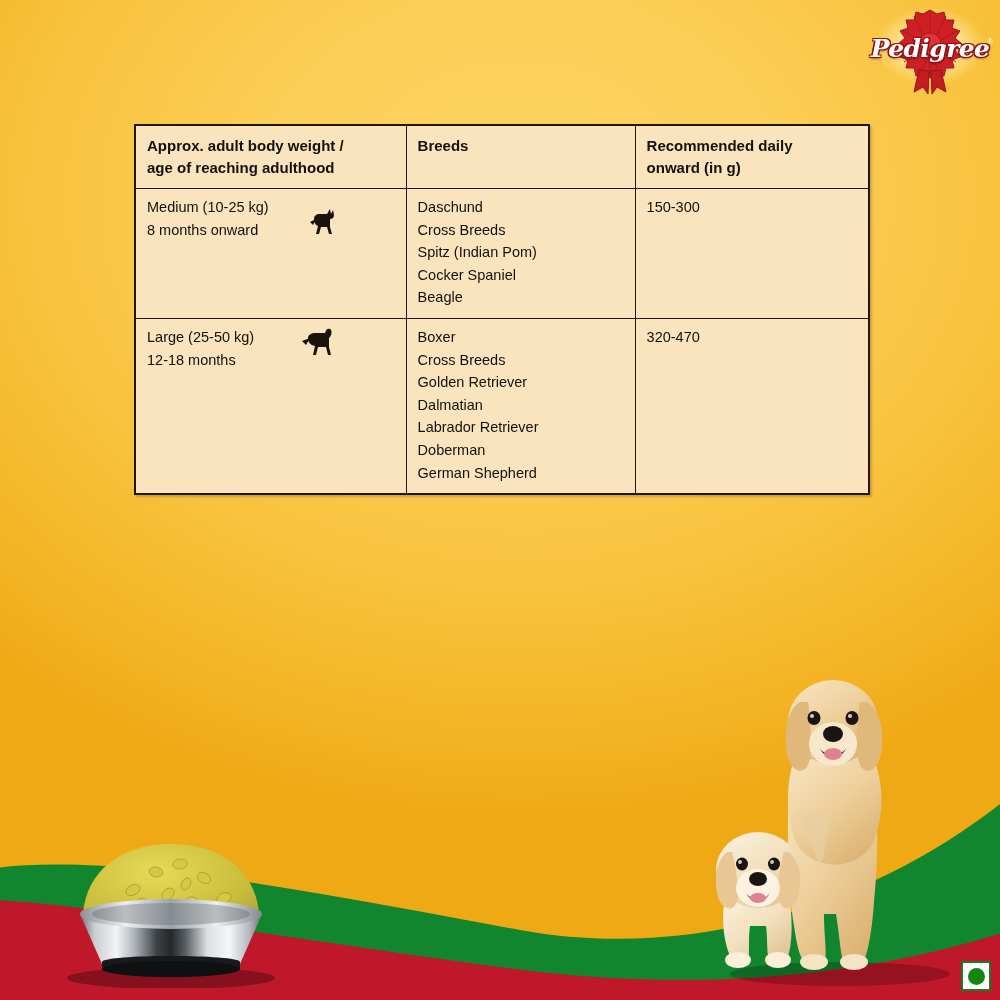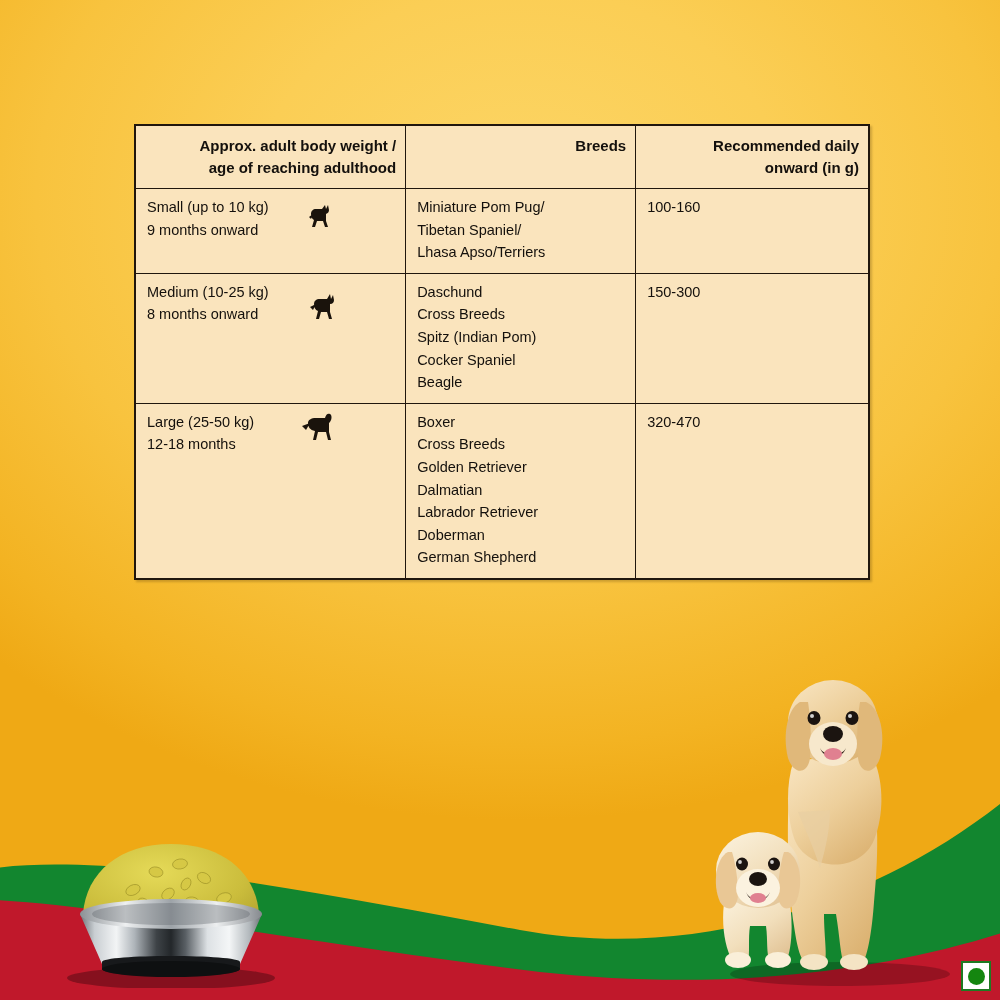--- a/index.html
+++ b/index.html
@@ -47,21 +47,21 @@
     position:absolute;left:134px;top:124px;width:736px;
     border:2px solid #20160D;border-collapse:collapse;background:#FAE4BD;
     box-shadow:2px 2px 2px rgba(80,50,10,.25);
   }
   .table td{
     border:1.5px solid #20160D;background:#FAE4BD;
     vertical-align:top;padding:7px 9px 9px 11px;
     font-family:"Liberation Sans", sans-serif;
     font-size:14.5px;line-height:22.6px;color:#14100C;
   }
-  .table tr.head td{font-weight:bold;font-size:15px;line-height:22px;padding-top:9px;text-align:right;}
+  .table tr.head td{font-weight:bold;font-size:15px;line-height:22px;padding-top:9px;}
   .c1{width:266px;}
   .c2{width:235px;}
   .c3{width:233px;}
   .cellline{display:block;white-space:nowrap;}
   .sizecell{position:relative;}
   .dogicon{position:absolute;}
   .breedlist span{display:block;white-space:nowrap;}
 
   
   .badge{position:absolute;left:388px;top:812px;width:226px;height:158px;}
@@ -205,53 +205,65 @@
         <ellipse cx="88" cy="298" rx="13" ry="8" fill="#FAEFD9"></ellipse>
       </g>
     </svg>
   </div>
 
 
   <div class="vegmark">
       <i></i>
     </div>
 
+  <div class="logo-wrap">
+    <div class="logo-glow"></div>
+    <svg class="logo-svg" width="136" height="96" viewBox="0 0 136 96" xmlns="http://www.w3.org/2000/svg">
+      <g transform="translate(68,44)">
+        <g fill="#CE1F25" stroke="#9E161B" stroke-width="1">
+          <g>
+            <path d="M0,-34 L7,-30 L14,-32 L16,-24 L24,-24 L22,-16 L30,-13 L25,-6 L32,0 L25,6 L30,13 L22,16 L24,24 L16,24 L14,32 L7,30 L0,34 L-7,30 L-14,32 L-16,24 L-24,24 L-22,16 L-30,13 L-25,6 L-32,0 L-25,-6 L-30,-13 L-22,-16 L-24,-24 L-16,-24 L-14,-32 L-7,-30 Z"></path>
+          </g>
+          <g stroke="#B01A20" stroke-width="1.1" fill="none" opacity=".85">
+            <path d="M0,-32 L0,32"></path>
+              <path d="M-16,-28 L10,30"></path>
+              <path d="M16,-28 L-10,30"></path>
+            <path d="M-28,-14 L26,18"></path>
+              <path d="M28,-14 L-26,18"></path>
+              <path d="M-31,2 L31,2"></path>
+          </g>
+          <circle cx="0" cy="0" r="11" fill="#E23239" stroke="#A51A20"></circle>
+        </g>
+        <g fill="#C31D23" stroke="#941519" stroke-width="1">
+          <path d="M-11,26 L-16,48 L-7,43 L-2,50 L-1,27 Z"></path>
+          <path d="M11,26 L16,48 L7,43 L2,50 L1,27 Z"></path>
+        </g>
+      </g>
+    </svg>
+    <div class="logo-text">Pedigree</div>
+    <div class="logo-tm">®</div>
+  </div>
 
 
   <table class="table">
     <tbody>
         <tr class="head">
       <td class="c1">
         <span class="cellline">Approx. adult body weight /</span>
         <span class="cellline">age of reaching adulthood</span>
       </td>
       <td class="c2">
         <span class="cellline">Breeds</span>
       </td>
       <td class="c3">
         <span class="cellline">Recommended daily</span>
         <span class="cellline">onward  (in g)</span>
       </td>
     </tr>
 
-    <tr>
-      <td class="c1 sizecell">
-        <span class="cellline">Small (up to 10 kg)</span>
-        <span class="cellline">9 months onward</span>
-        <svg class="dogicon" style="left:166px;top:14px;" width="34" height="30" viewBox="0 0 34 30" xmlns="http://www.w3.org/2000/svg">
-          <path fill="#1A130C" d="M9,11 C9,8 11,6 14,6 L20,6 L23,2 L24,6 L26,2 L27,7 C27,9 26,10 24,11 L24,18 L26,24 L23,24 L21,18 L15,18 L13,24 L10,24 L12,17 C10,16 9,14 9,11 Z M11,11 L9,16 L7,14 Z"></path>
-        </svg>
-      </td>
-      <td class="c2 breedlist">
-        <span>Miniature Pom Pug/</span>
-        <span>Tibetan Spaniel/</span>
-        <span>Lhasa Apso/Terriers</span>
-      </td>
-      <td class="c3">100-160</td>
-    </tr>
 
     <tr>
       <td class="c1 sizecell">
         <span class="cellline">Medium (10-25 kg)</span>
         <span class="cellline">8 months onward</span>
         <svg class="dogicon" style="left:168px;top:18px;" width="38" height="32" viewBox="0 0 38 32" xmlns="http://www.w3.org/2000/svg">
           <path fill="#1A130C" d="M10,12 C10,9 12,7 16,7 L23,7 L26,2 L27,7 L29,3 L30,8 C30,10 29,12 26,12 L26,20 L28,27 L25,27 L23,20 L17,20 L15,27 L12,27 L14,19 C11,18 10,15 10,12 Z M12,12 L9,18 L6,15 Z"></path>
         </svg>
       </td>
       <td class="c2 breedlist">

